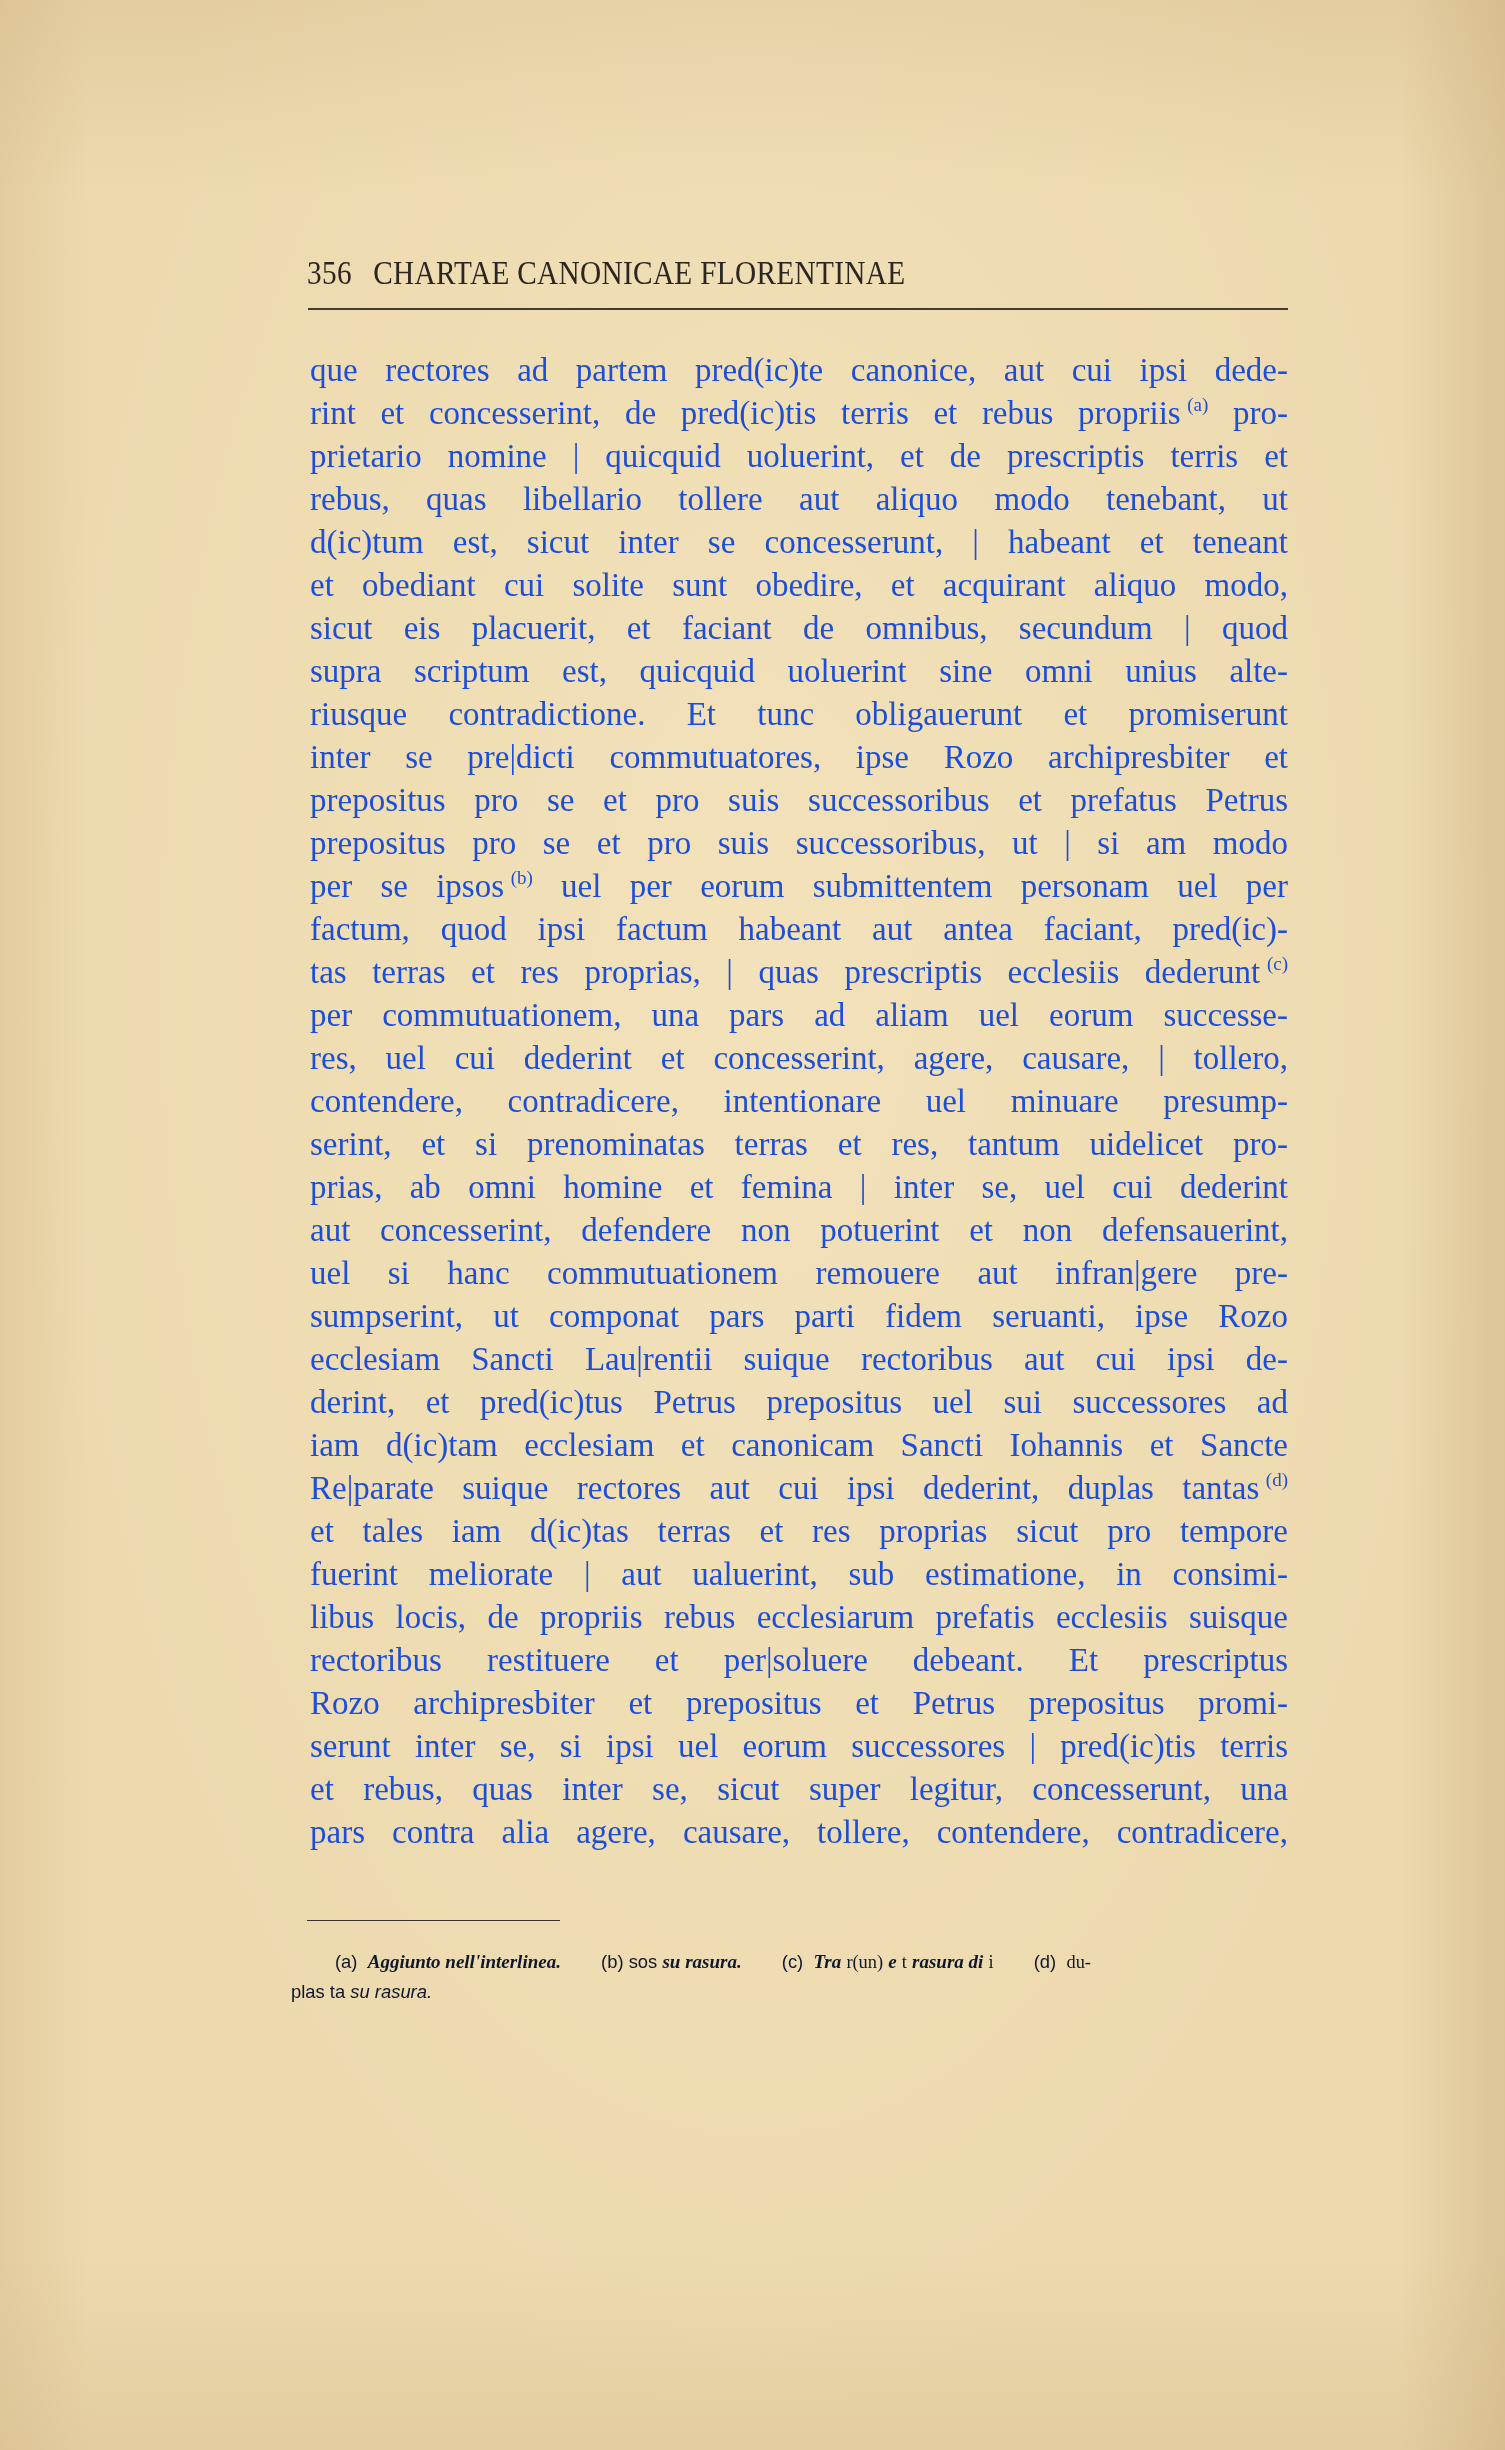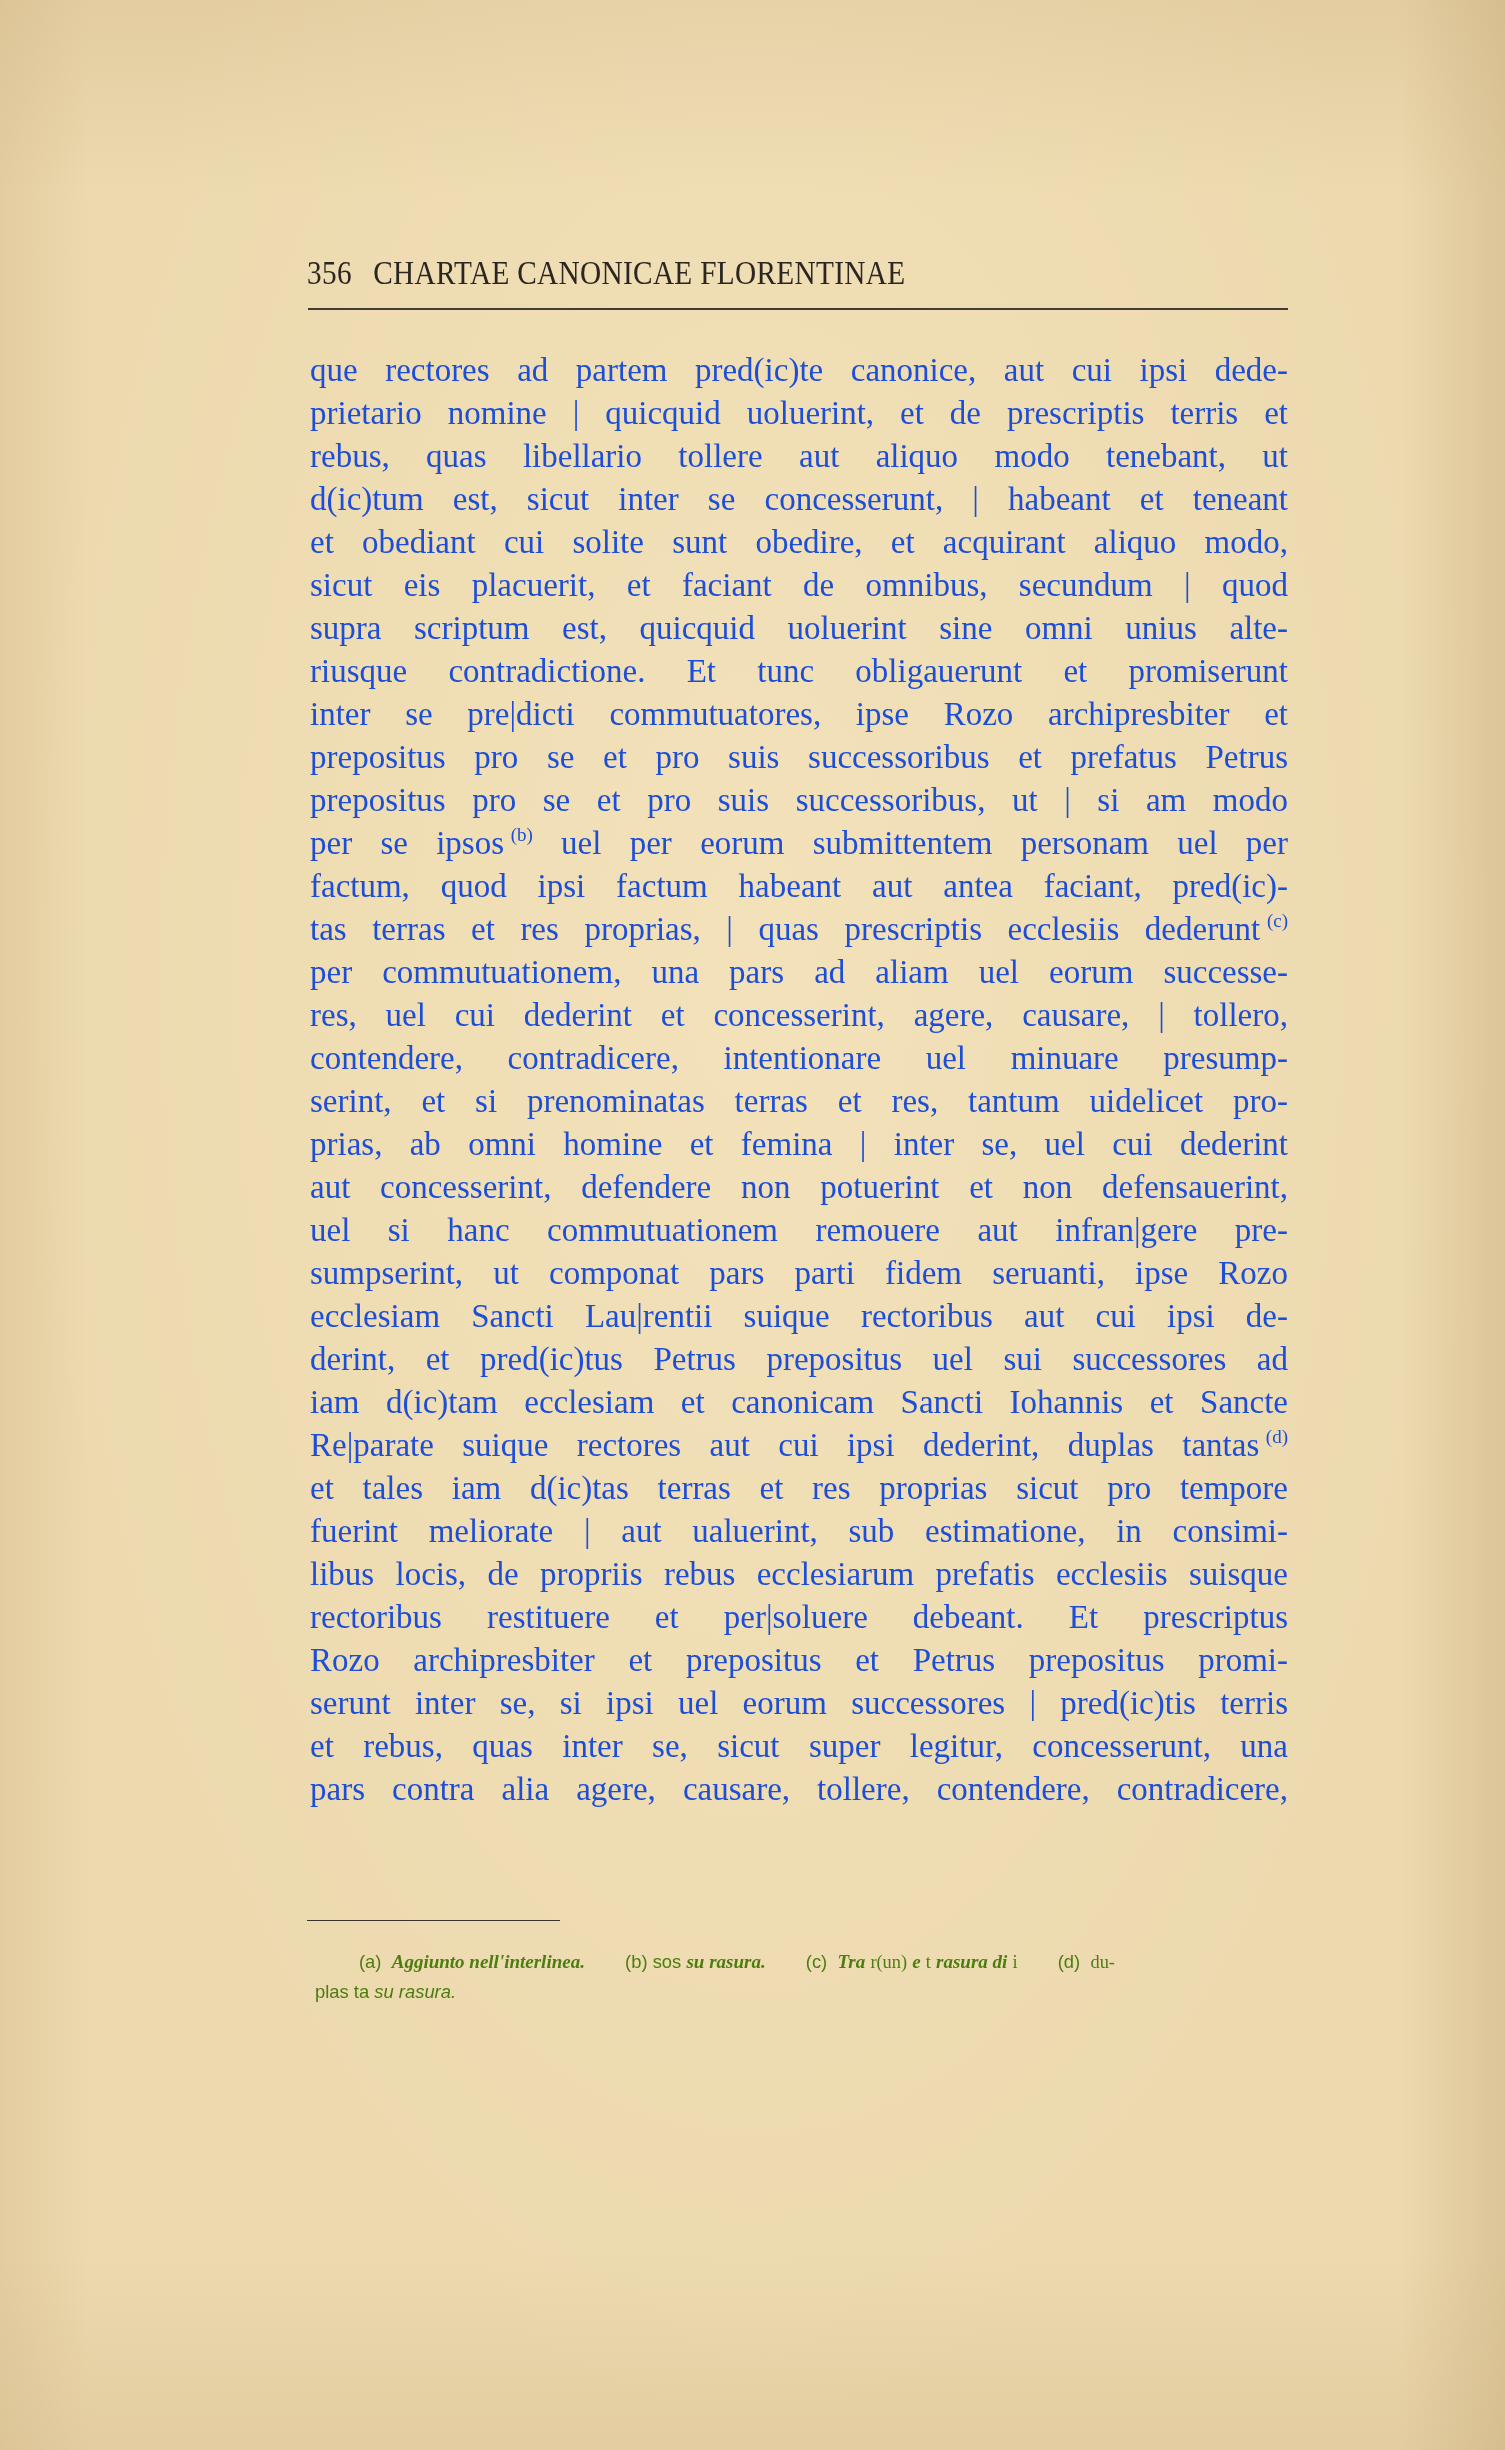--- a/index.html
+++ b/index.html
@@ -34,41 +34,42 @@
     display: block; height: 43px; text-align: justify; text-align-last: justify;
     white-space: nowrap; overflow: visible;
   }
   .line span.t { display: inline-block; width: 100%; white-space: normal; text-align: justify; text-align-last: justify; }
   .sup { font-size: 19px; vertical-align: 13px; line-height: 0; }
   .fn-rule {
     position: absolute; left: 307px; top: 1893px; width: 253px; height: 0;
     border-top: 1.6px solid #3a332d;
   }
   .footnotes {
-    position: absolute; left: 315px; top: 1920px; width: 981px;
-    font-family: "Liberation Sans", sans-serif; font-size: 18.4px; line-height: 30px; color: #4d7c0f;
+    position: absolute; left: 291px; top: 1920px; width: 981px;
+    font-family: "Liberation Sans", sans-serif; font-size: 18.4px; line-height: 30px; color: #0f172a;
   }
   .fn-row { display: block; white-space: nowrap; }
   .fn { display: inline-block; margin-right: 35px; }
   .fn i { font-family: "Liberation Serif", serif; font-style: italic; font-weight: bold; font-size: 19px; }
   .fn .roman { font-family: "Liberation Serif", serif; }
   .indent { padding-left: 44px; }
 </style>
 </head>
 <body>
 
 <div class="page">
 
   <div class="running-head">
     <span class="page-number">356</span><span>CHARTAE CANONICAE FLORENTINAE</span>
   </div>
   <div class="head-rule"></div>
 
   <div class="body-text" id="body-text">
       <div class="line"><span class="t"><span>que rectores ad partem pred(ic)te canonice, aut cui ipsi dede-</span></span></div>
+      <div class="line"><span class="t"><span>rint et concesserint, de pred(ic)tis terris et rebus propriis</span> <span class="sup">(a)</span><span> pro-</span></span></div>
       <div class="line"><span class="t"><span>prietario nomine | quicquid uoluerint, et de prescriptis terris et</span></span></div>
       <div class="line"><span class="t"><span>rebus, quas libellario tollere aut aliquo modo tenebant, ut</span></span></div>
       <div class="line"><span class="t"><span>d(ic)tum est, sicut inter se concesserunt, | habeant et teneant</span></span></div>
       <div class="line"><span class="t"><span>et obediant cui solite sunt obedire, et acquirant aliquo modo,</span></span></div>
       <div class="line"><span class="t"><span>sicut eis placuerit, et faciant de omnibus, secundum | quod</span></span></div>
       <div class="line"><span class="t"><span>supra scriptum est, quicquid uoluerint sine omni unius alte-</span></span></div>
       <div class="line"><span class="t"><span>riusque contradictione. Et tunc obligauerunt et promiserunt</span></span></div>
       <div class="line"><span class="t"><span>inter se pre|dicti commutuatores, ipse Rozo archipresbiter et</span></span></div>
       <div class="line"><span class="t"><span>prepositus pro se et pro suis successoribus et prefatus Petrus</span></span></div>
       <div class="line"><span class="t"><span>prepositus pro se et pro suis successoribus, ut | si am modo</span></span></div>

